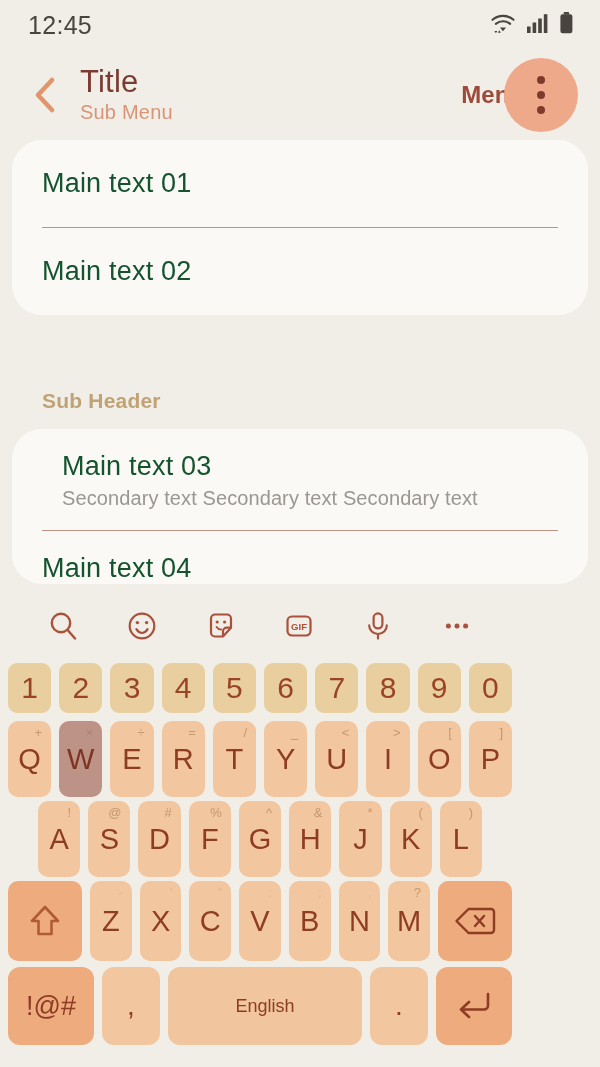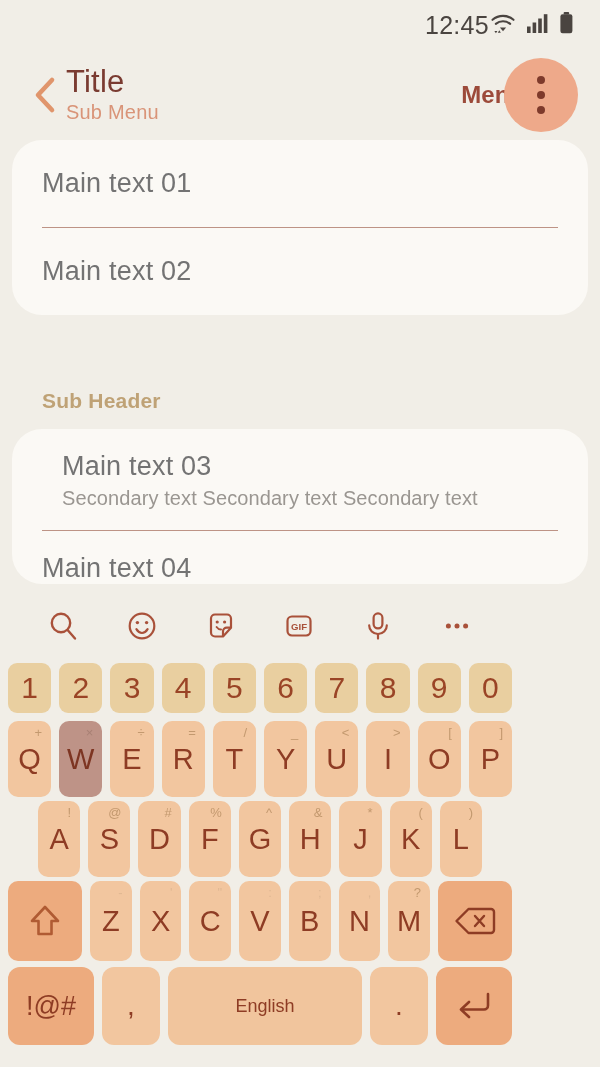--- a/index.html
+++ b/index.html
@@ -11,42 +11,42 @@
   }
   #screen {
     position:relative;
     width:600px; height:1067px;
     background:#F1EEE7;
   }
 
   
   #status-bar {
     height:50px;
-    display:flex; align-items:center; justify-content:flex-end;
+    display:flex; align-items:center; justify-content:space-between;
     padding:0 26px 0 28px;
   }
   #status-time {
     font-size:25px; color:#4A4440; letter-spacing:.3px;
   }
   #status-icons { display:flex; align-items:center; gap:9px; }
   .sb-ic { display:block; }
 
   
   #app-bar {
     height:90px;
     display:flex; align-items:center;
     padding:0 22px 0 22px;
     position:relative;
   }
   #back-button {
     width:44px; height:44px;
     display:flex; align-items:center; justify-content:center;
     flex:0 0 auto;
   }
-  #title-block { margin-left:0; flex:1 1 auto; }
+  #title-block { margin-left:14px; flex:1 1 auto; }
   #page-title {
     font-size:31px; color:#7A3B31; line-height:1.04; letter-spacing:.2px;
   }
   #page-subtitle {
     font-size:20px; color:#D99478; margin-top:2px; letter-spacing:.2px;
   }
   #menu-label {
     font-size:24px; font-weight:bold; color:#9C4A3A;
     margin-right:4px; white-space:nowrap;
   }
@@ -68,21 +68,21 @@
     background:#FBF9F5;
     border-radius:30px;
     overflow:hidden;
   }
   .row {
     padding:0 30px;
     display:flex; flex-direction:column; justify-content:center;
     position:relative;
   }
   .row-main {
-    font-size:27px; color:#737373; letter-spacing:.2px;
+    font-size:27px; color:#14532d; letter-spacing:.2px;
   }
   .row-secondary {
     font-size:20px; color:#9A9691; margin-top:5px; letter-spacing:.1px;
   }
   .divider {
     height:1px; background:#A8705F; opacity:.75;
     margin:0 30px;
   }
   #card-one .row { height:87px; }
   #sub-header {

